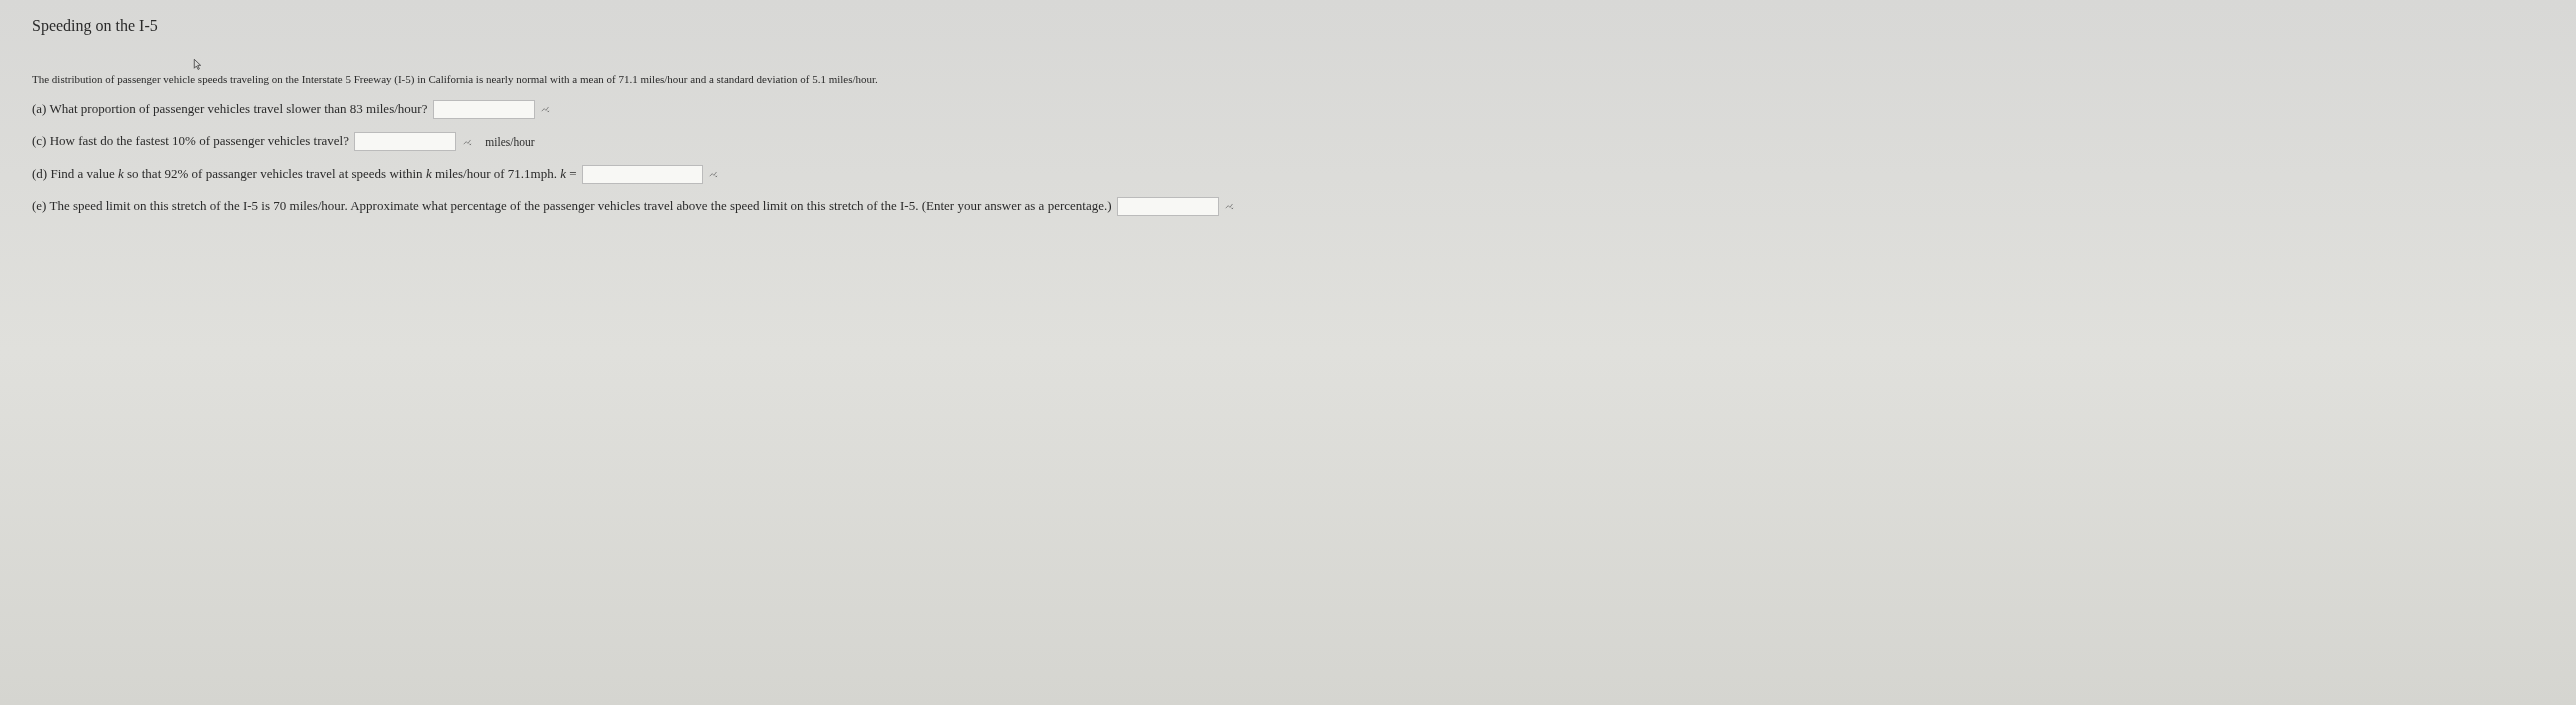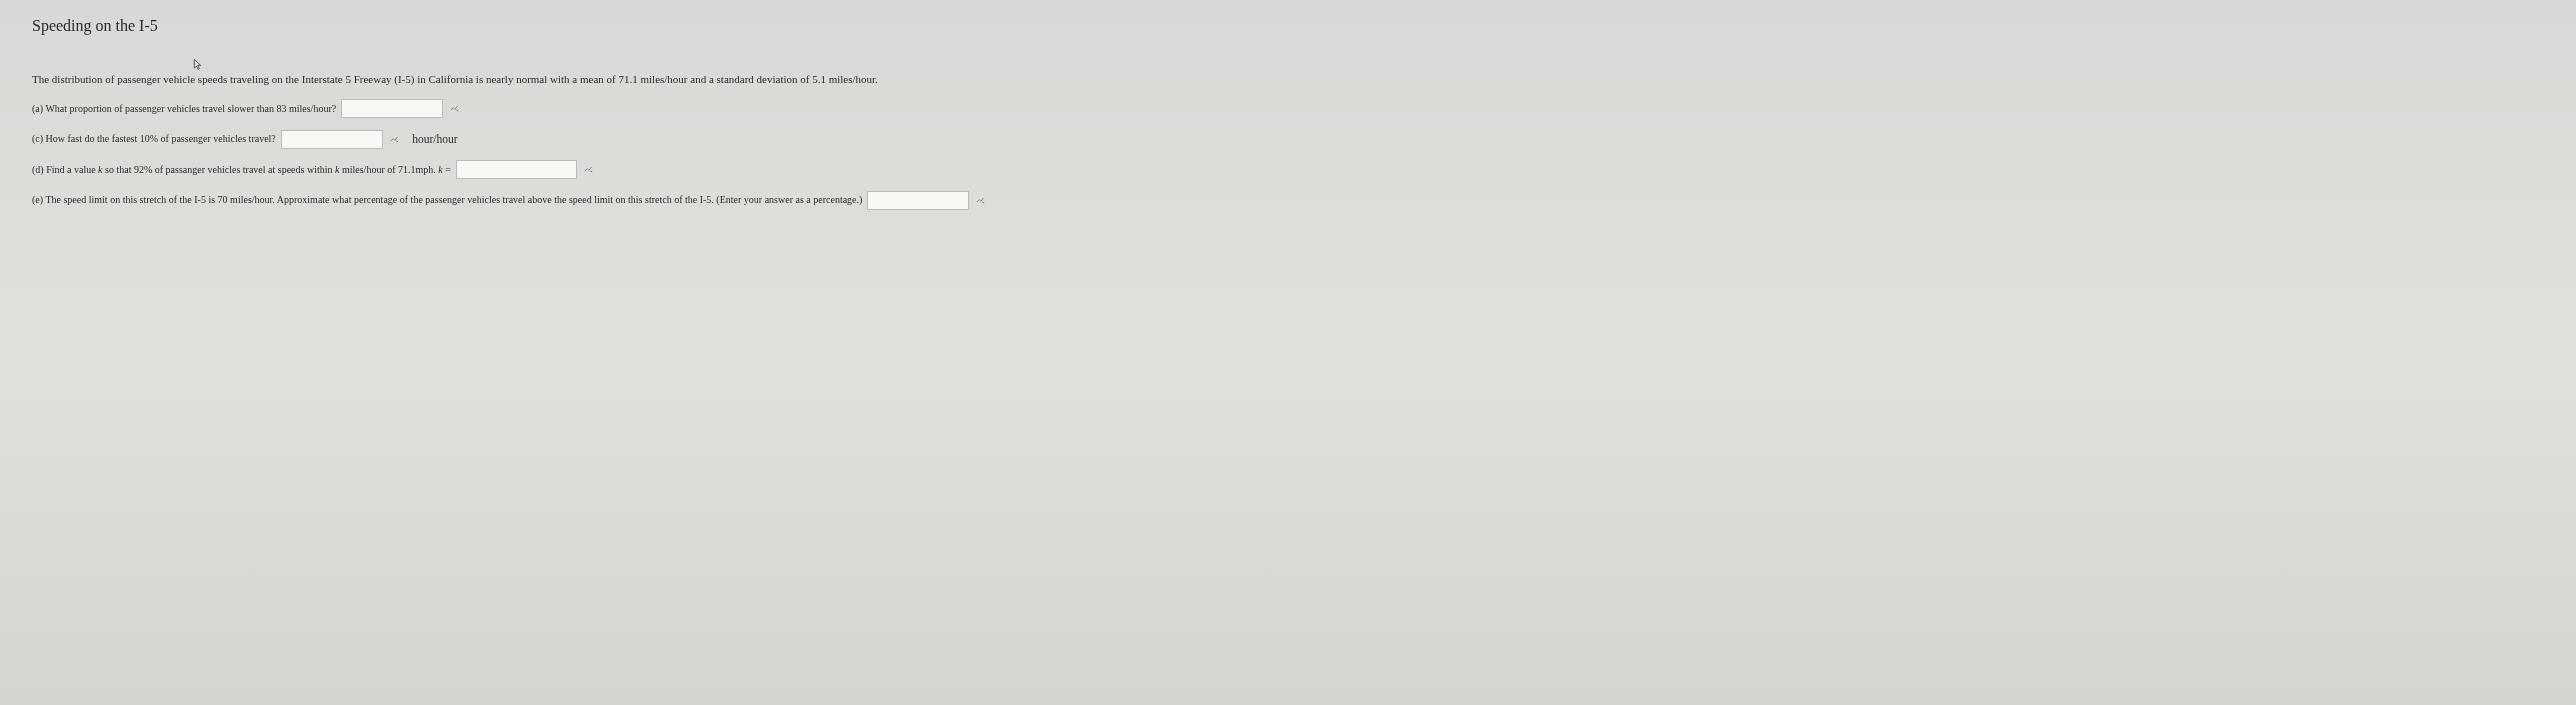--- a/index.html
+++ b/index.html
@@ -28,21 +28,21 @@
       line-height: 1.7;
     }
     .question-row {
       display: flex;
       align-items: center;
       margin-bottom: 11.5px;
       flex-wrap: wrap;
       gap: 5.1px;
     }
     .question-text {
-      font-size: 10px;
+      font-size: 13px;
       color: #2a2a2a;
     }
     .answer-input {
       display: inline-block;
       width: 102px;
       height: 19px;
       background: #f8f8f5;
       border: 0.6px solid #bbb;
       padding: 2.6px 5.1px;
       font-size: 9.6px;
@@ -120,21 +120,21 @@
     <span class="question-text">(c) How fast do the fastest 10% of passenger vehicles travel?</span>
     <span class="input-wrapper">
       <input type="text" class="answer-input" style="">
       <span class="preview-btn">
         <svg viewBox="0 0 24 24" fill="none" stroke="#555" stroke-width="1.5">
           <path d="M4 17 L10 11 L14 15 L20 7"></path>
           <path d="M18 16 L21 19 M21 16 L18 19"></path>
         </svg>
       </span>
     </span>
-    <span class="unit-label">hour/hour</span>
+    <span class="unit-label">miles/hour</span>
   </div>
 
   <div class="question-row">
     <span class="question-text">
       <span>(d) Find a value </span><span class="italic-k">k</span><span> so that 92% of passanger vehicles travel at speeds within </span><span class="italic-k">k</span><span> miles/hour of 71.1mph. </span><span class="italic-k">k</span><span> =</span>
     </span>
     <span class="input-wrapper">
       <input type="text" class="answer-input wide" style="">
       <span class="preview-btn">
         <svg viewBox="0 0 24 24" fill="none" stroke="#555" stroke-width="1.5">

